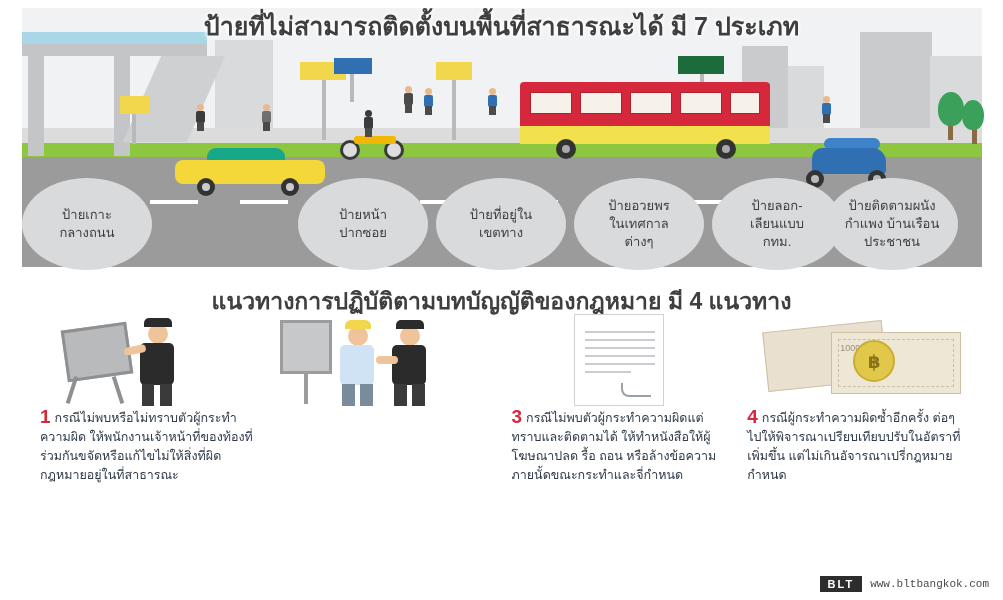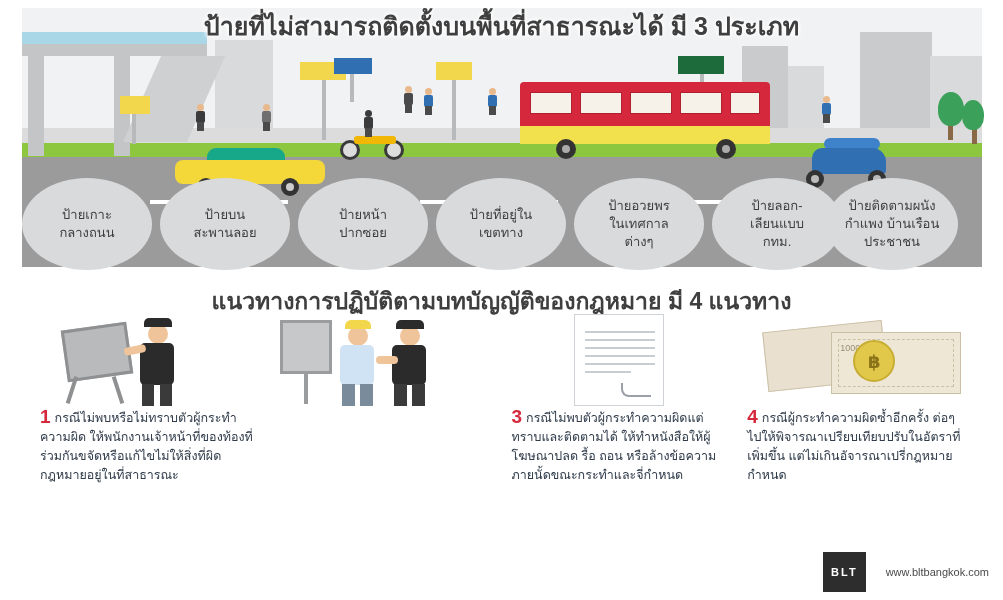--- a/index.html
+++ b/index.html
@@ -136,23 +136,23 @@
     position:absolute; background:#fff; border:1px solid #cfd2d6;
   }
   .doc-line { position:absolute; height:2px; background:#c9ccd1; }
   .bill { position:absolute; background:#e9e0cf; border:1px solid #cbbfa6; }
   .coin { position:absolute; border-radius:50%; background:#e2c84a; border:2px solid #c8ad33; color:#8a7218; font-weight:bold; display:flex; align-items:center; justify-content:center; }
 
   
   #footer { position:absolute; right:14px; bottom:8px; display:flex; align-items:center; gap:8px; }
   #footer-logo {
     background:#2d2d2d; color:#fff; font-size:11px; font-weight:bold;
-    padding:14px 8px; letter-spacing:2px; font-family:"Liberation Sans", sans-serif;
-  }
-  #footer-url { font-size:11px; color:#4a4a4a; font-family:Liberation Sans, sans-serif;margin-left:12px; }
+    padding:2px 8px; letter-spacing:2px; font-family:"Liberation Sans", sans-serif;
+  }
+  #footer-url { font-size:11px; color:#4a4a4a; font-family:Liberation Mono, monospace; }
 </style>
 </head>
 <body>
 
 <div id="scene">
 
   <div class="scene-sky"></div>
 
   <div class="bldg" style="left:215px;top:40px;width:58px;height:100px;"></div>
   <div class="bldg2" style="left:860px;top:32px;width:72px;height:110px;"></div>
@@ -277,25 +277,24 @@
     <div class="tk-body"></div>
     <div class="tk-w" style="left:6px;">
         <i></i>
       </div>
     <div class="tk-w" style="left:68px;">
         <i></i>
       </div>
   </div>
 </div>
 
-<div id="top-title">ป้ายที่ไม่สามารถติดตั้งบนพื้นที่สาธารณะได้ มี 3 ประเภท</div>
+<div id="top-title">ป้ายที่ไม่สามารถติดตั้งบนพื้นที่สาธารณะได้ มี 7 ประเภท</div>
 
 <div id="bubbles">
   <div class="bubble" style="left:0px;top:0px;">ป้ายเกาะ<br>กลางถนน</div>
-  <div class="bubble" style="left:138px;top:0px;">ป้ายบน<br>สะพานลอย</div>
   <div class="bubble" style="left:276px;top:0px;">ป้ายหน้า<br>ปากซอย</div>
   <div class="bubble" style="left:414px;top:0px;">ป้ายที่อยู่ใน<br>เขตทาง</div>
   <div class="bubble" style="left:552px;top:0px;">ป้ายอวยพร<br>ในเทศกาล<br>ต่างๆ</div>
   <div class="bubble" style="left:690px;top:0px;">ป้ายลอก-<br>เลียนแบบ<br>กทม.</div>
   <div class="bubble" style="left:804px;top:0px;width:132px;">ป้ายติดตามผนัง<br>กำแพง บ้านเรือน<br>ประชาชน</div>
 </div>
 
 <div id="section2-title">แนวทางการปฏิบัติตามบทบัญญัติของกฎหมาย มี 4 แนวทาง</div>
 
 <div id="guides">

